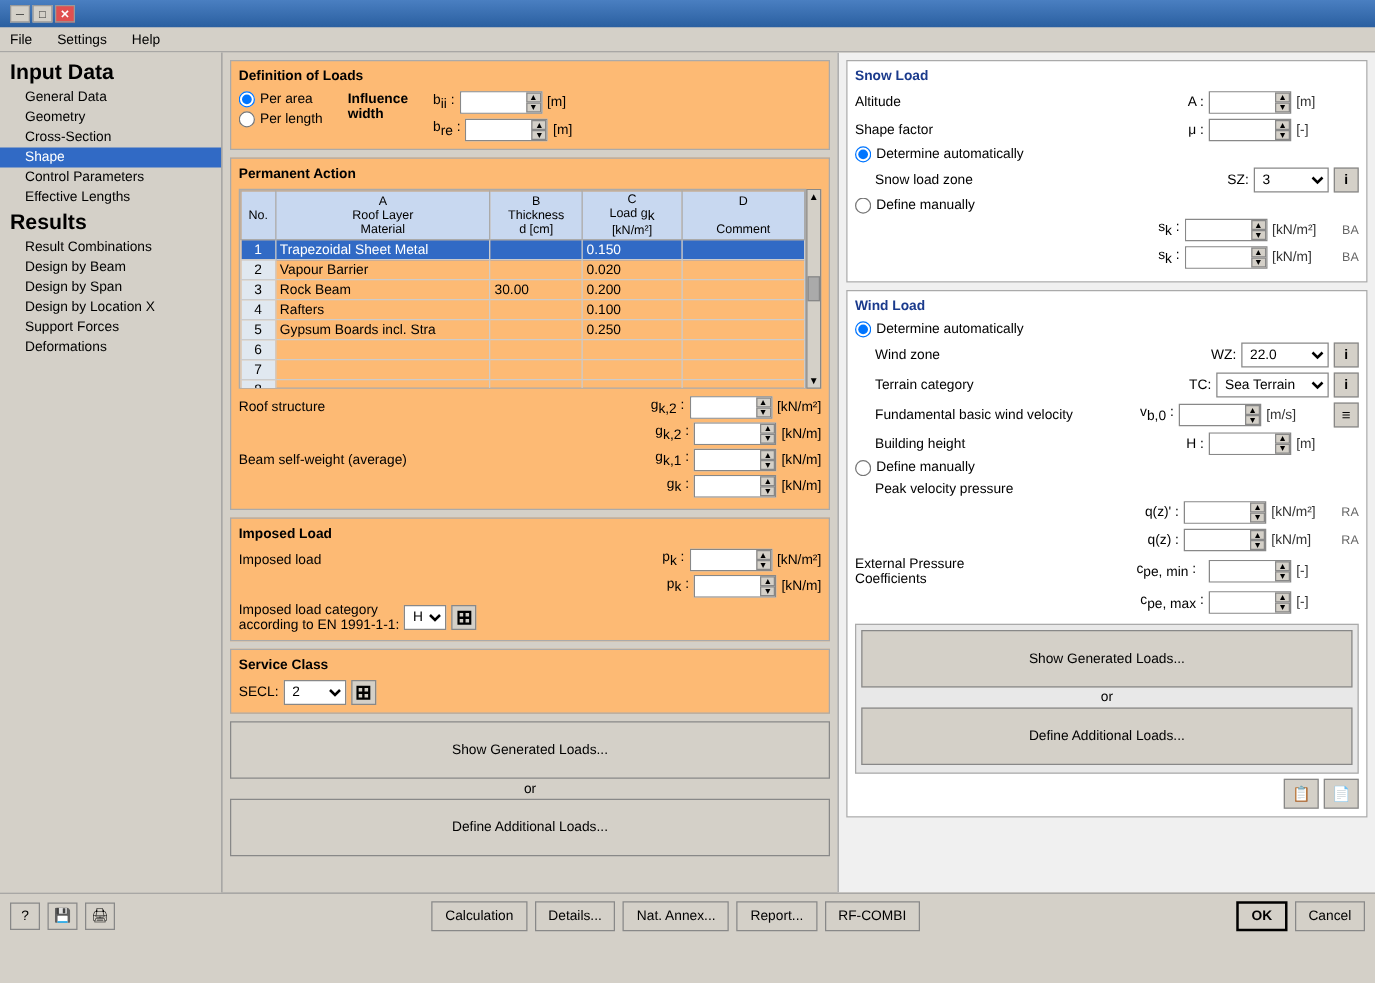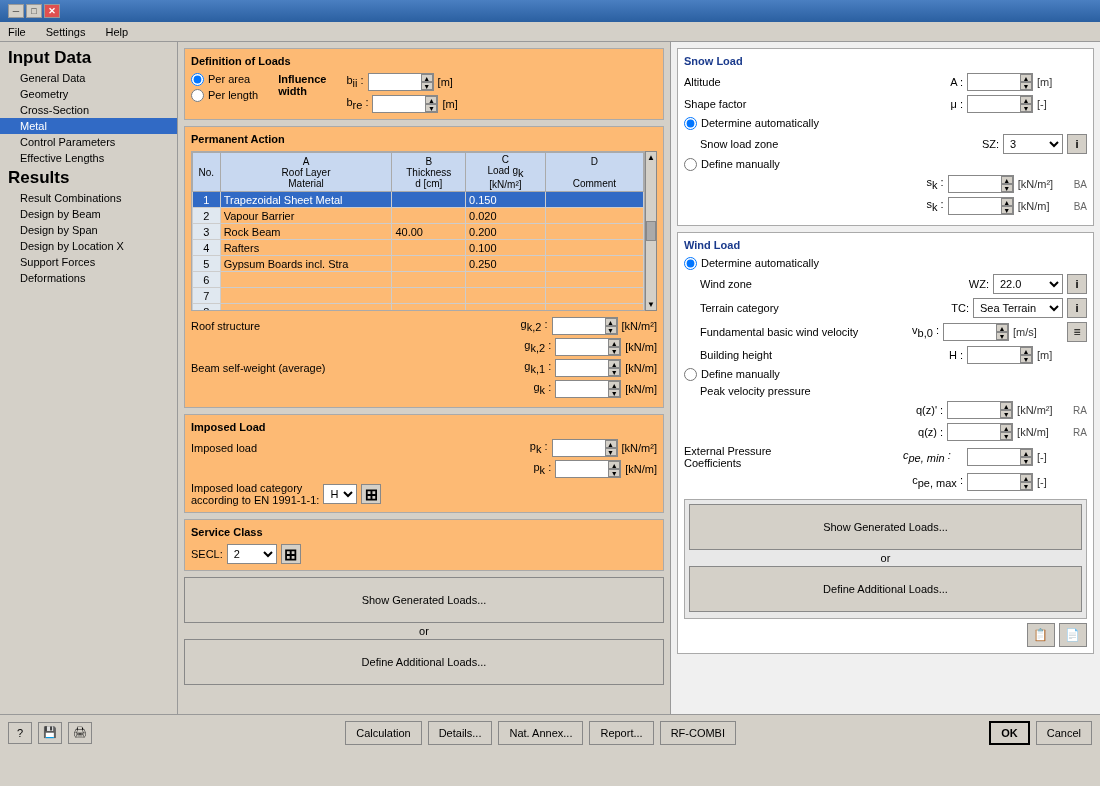--- a/index.html
+++ b/index.html
@@ -302,21 +302,21 @@
   <span class="menu-item">Help</span>
 </div>
 
 <div class="main-container">
 
   <div class="sidebar">
     <div class="sidebar-section">Input Data</div>
     <div class="sidebar-item">General Data</div>
     <div class="sidebar-item">Geometry</div>
     <div class="sidebar-item">Cross-Section</div>
-    <div class="sidebar-item active">Metal</div>
+    <div class="sidebar-item active">Shape</div>
     <div class="sidebar-item">Control Parameters</div>
     <div class="sidebar-item">Effective Lengths</div>
     <div class="sidebar-section">Results</div>
     <div class="sidebar-item">Result Combinations</div>
     <div class="sidebar-item">Design by Beam</div>
     <div class="sidebar-item">Design by Span</div>
     <div class="sidebar-item">Design by Location X</div>
     <div class="sidebar-item">Support Forces</div>
     <div class="sidebar-item">Deformations</div>
   </div>
@@ -393,21 +393,21 @@
                 <tr>
                   <td class="row-num">2</td>
                   <td>Vapour Barrier</td>
                   <td></td>
                   <td>0.020</td>
                   <td></td>
                 </tr>
                 <tr>
                   <td class="row-num">3</td>
                   <td>Rock Beam</td>
-                  <td>40.00</td>
+                  <td>30.00</td>
                   <td>0.200</td>
                   <td></td>
                 </tr>
                 <tr>
                   <td class="row-num">4</td>
                   <td>Rafters</td>
                   <td></td>
                   <td>0.100</td>
                   <td></td>
                 </tr>
@@ -729,21 +729,21 @@
                 </div>
               </div>
               <span class="unit-label">[kN/m]</span>
               <span class="ba-label">RA</span>
             </div>
           </div>
         </div>
 
         <div class="field-row">
           <span class="field-label">External Pressure<br>Coefficients</span>
-          <span style="font-size:11px; min-width:60px; text-align:left;font-style:italic;">c<sub>pe, min</sub> :</span>
+          <span style="font-size:11px; min-width:60px; text-align:center;">c<sub>pe, min</sub> :</span>
           <div class="spinbox">
             <input type="text" style="">
             <div class="spinbox-btns">
               <div class="spinbox-btn">▲</div>
               <div class="spinbox-btn">▼</div>
             </div>
           </div>
           <span class="unit-label">[-]</span>
         </div>
         <div class="field-row">

